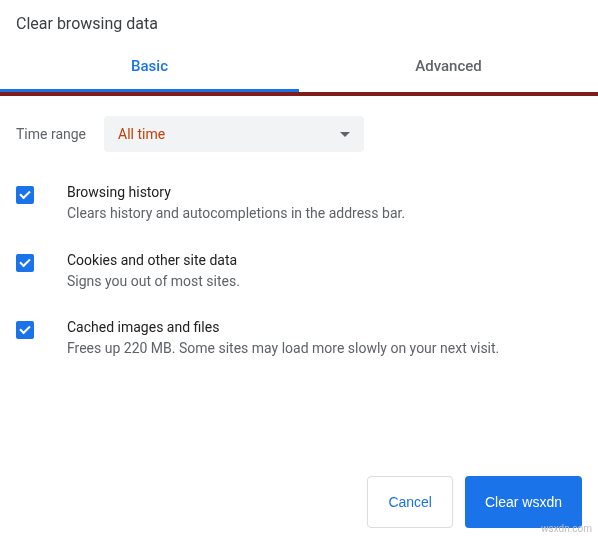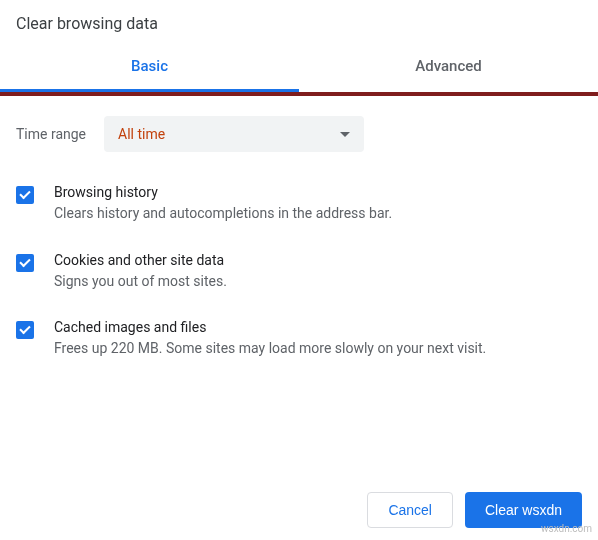--- a/index.html
+++ b/index.html
@@ -66,21 +66,21 @@
     border-left: 5px solid transparent;
     border-right: 5px solid transparent;
     border-top: 5px solid #5f6368;
   }
   .options {
     padding: 0 16px;
   }
   .option {
     display: flex;
     align-items: flex-start;
-    gap: 20px;
+    gap: 33px;
     padding: 14px 0;
   }
   .checkbox {
     width: 18px;
     height: 18px;
     border-radius: 2px;
     background: #1a73e8;
     display: flex;
     align-items: center;
     justify-content: center;
@@ -106,21 +106,21 @@
     line-height: 1.4;
   }
   .footer {
     position: absolute;
     bottom: 12px;
     right: 16px;
     display: flex;
     gap: 12px;
   }
   .btn {
-    height: 36px;
+    height: 52px;
     padding: 0 20px;
     border-radius: 4px;
     font-size: 14px;
     font-weight: 500;
     display: flex;
     align-items: center;
     justify-content: center;
     cursor: pointer;
     border: none;
   }

